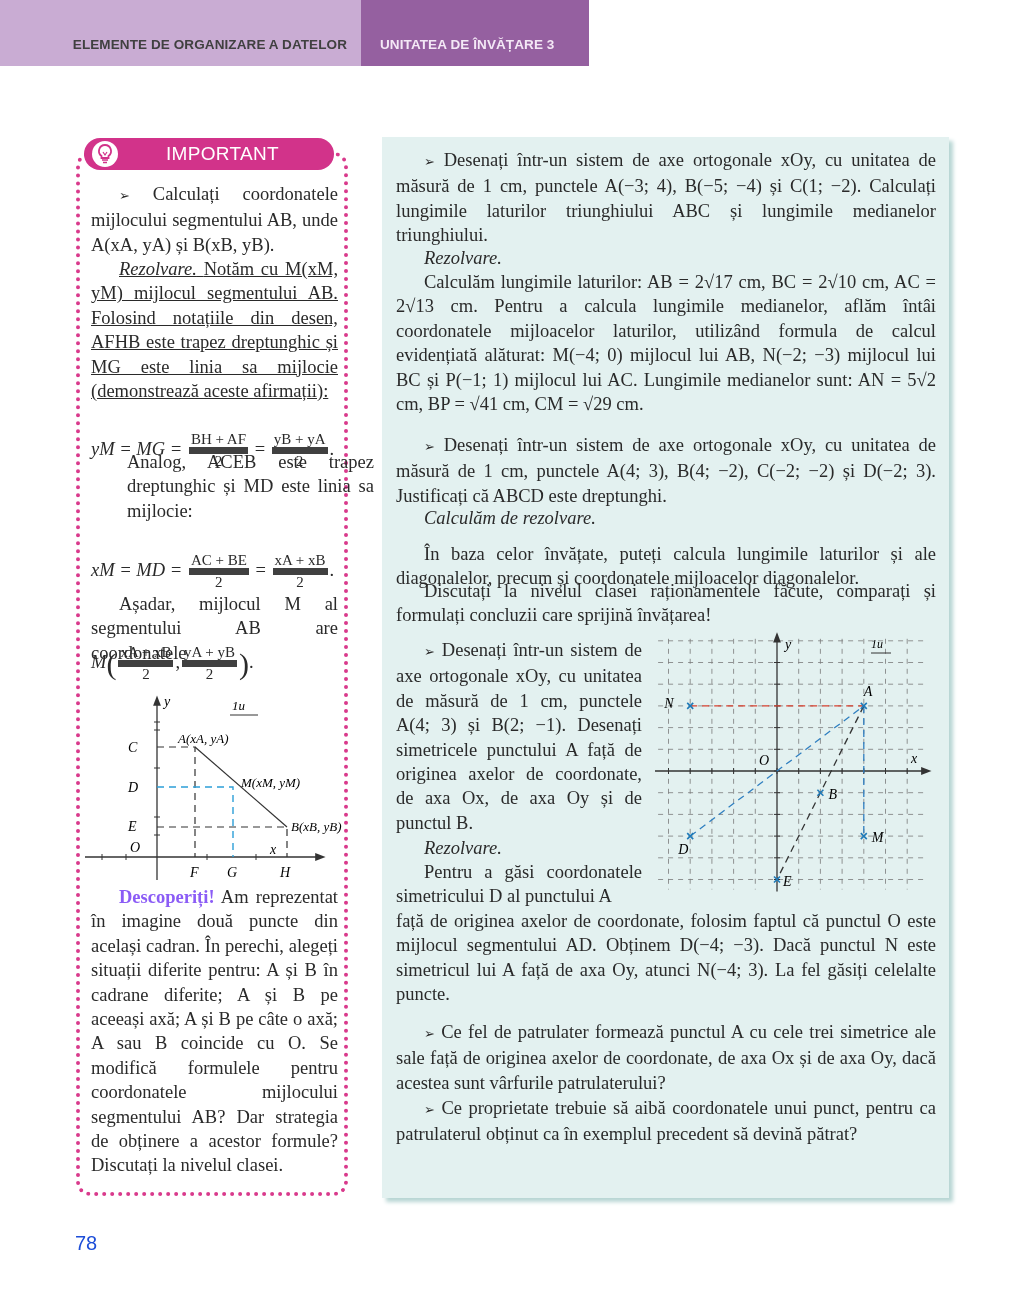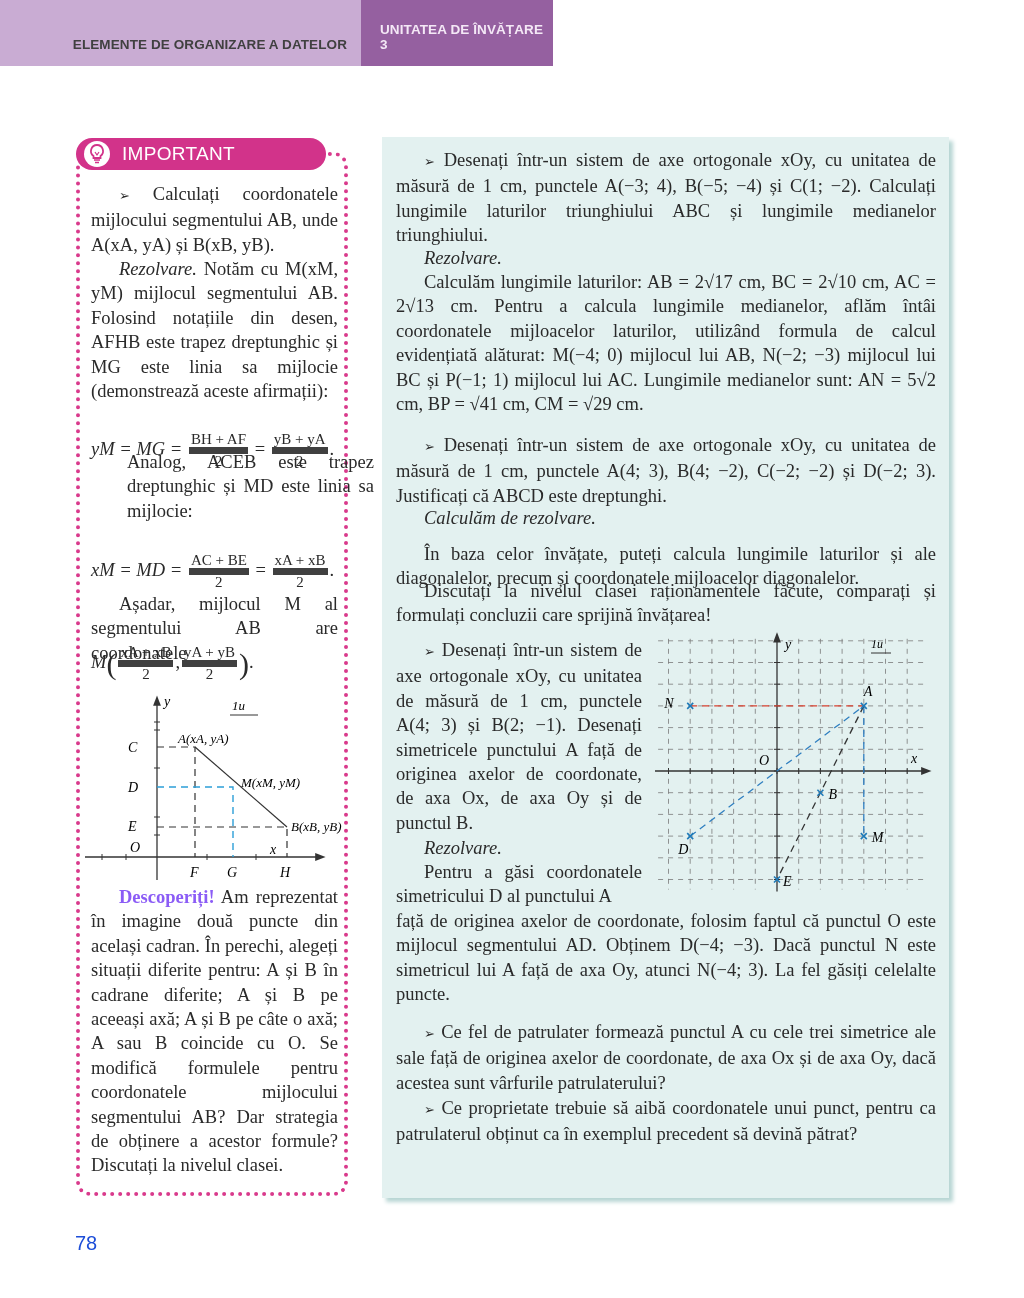--- a/index.html
+++ b/index.html
@@ -1,29 +1,29 @@
 <!DOCTYPE html>
 <html><head>
 <meta charset="utf-8">
 <style>
   * { box-sizing: border-box; margin: 0; padding: 0; }
   body { width: 1024px; height: 1298px; background: #ffffff; position: relative; overflow: hidden;
          font-family: "Liberation Serif", "DejaVu Serif", serif; color: #2a2a2a; }
   .hdr-left { position: absolute; left: 0; top: 0; width: 361px; height: 66px; background: #c9acd3; }
-  .hdr-right { position: absolute; left: 361px; top: 0; width: 192px; height: 66px; background: #9560a0; }
+  .hdr-right { position: absolute; left: 361px; top: 0; width: 228px; height: 66px; background: #9560a0; }
   .hdr-text { position: absolute; bottom: 14px; font-family: "Liberation Sans", "DejaVu Sans", sans-serif;
               font-size: 13.5px; font-weight: bold; letter-spacing: 0.1px; }
   .hdr-left .hdr-text { right: 14px; color: #404040; }
   .hdr-right .hdr-text { left: 19px; color: #f4e8f6; }
 
   
   .imp-box { position: absolute; left: 76px; top: 152px; width: 272px; height: 1044px;
              border: 4px dotted #d93a8c; border-radius: 14px; }
-  .imp-tab { position: absolute; left: 76px; top: 138px; width: 250px; height: 32px; background: #d2338a;
-             border-radius: 16px; display: flex; align-items: center; padding-left: 8px; }
+  .imp-tab { position: absolute; left: 84px; top: 138px; width: 250px; height: 32px; background: #d2338a;
+             border-radius: 16px; display: flex; align-items: center; padding-left: 8px; gap: 36px; }
   .bulb { width: 26px; height: 26px; border-radius: 50%; background: #fff; display: flex; align-items: center; justify-content: center; }
   .imp-label { font-family: "Liberation Sans", "DejaVu Sans", sans-serif; color: #fff; font-size: 19px; margin-left: 12px; letter-spacing: 0.3px; }
   .lcol { position: absolute; left: 91px; width: 247px; font-size: 18.5px; line-height: 24.4px; text-align: justify; }
   .ind { text-indent: 28px; }
   .it { font-style: italic; }
   .arrow { font-family: "DejaVu Sans", sans-serif; font-size: 13px; }
   .frac { display: inline-block; vertical-align: middle; text-align: center; font-size: 15px; line-height: 15px; margin: 0 2px; }
   .frac .num { display: block; border-bottom: 7px solid #404040; padding: 0 2px; }
   .frac .den { display: block; }
   .formula { position: absolute; left: 91px; font-size: 18.5px; white-space: nowrap; }
@@ -56,21 +56,21 @@
         <path d="M7 8l2 3 2-3" fill="none" stroke="#d2338a" stroke-width="1.2"></path>
       </svg>
   </span>
   <span class="imp-label">IMPORTANT</span>
 </div>
 
 <div class="lcol ind" style="top:182px;">
   <span class="arrow">➢</span>
   <span>Calculați coordonatele mijlocului segmentului AB, unde A(xA, yA) și B(xB, yB).</span>
 </div>
-<div class="lcol ind" style="top:257px;">
+<div class="lcol ind" style="top:257px;text-decoration:underline;">
   <span class="it">Rezolvare.</span>
   <span>Notăm cu M(xM, yM) mijlocul segmentului AB. Folosind notațiile din desen, AFHB este trapez dreptunghic și MG este linia sa mijlocie (demonstrează aceste afirmații):</span>
 </div>
 
 <div class="formula" style="top:432px;">
   <span class="it">yM = MG =</span>
   <span class="frac"><span class="num">BH + AF</span><span class="den">2</span></span> =
   <span class="frac"><span class="num">yB + yA</span><span class="den">2</span></span>.
 </div>
 

